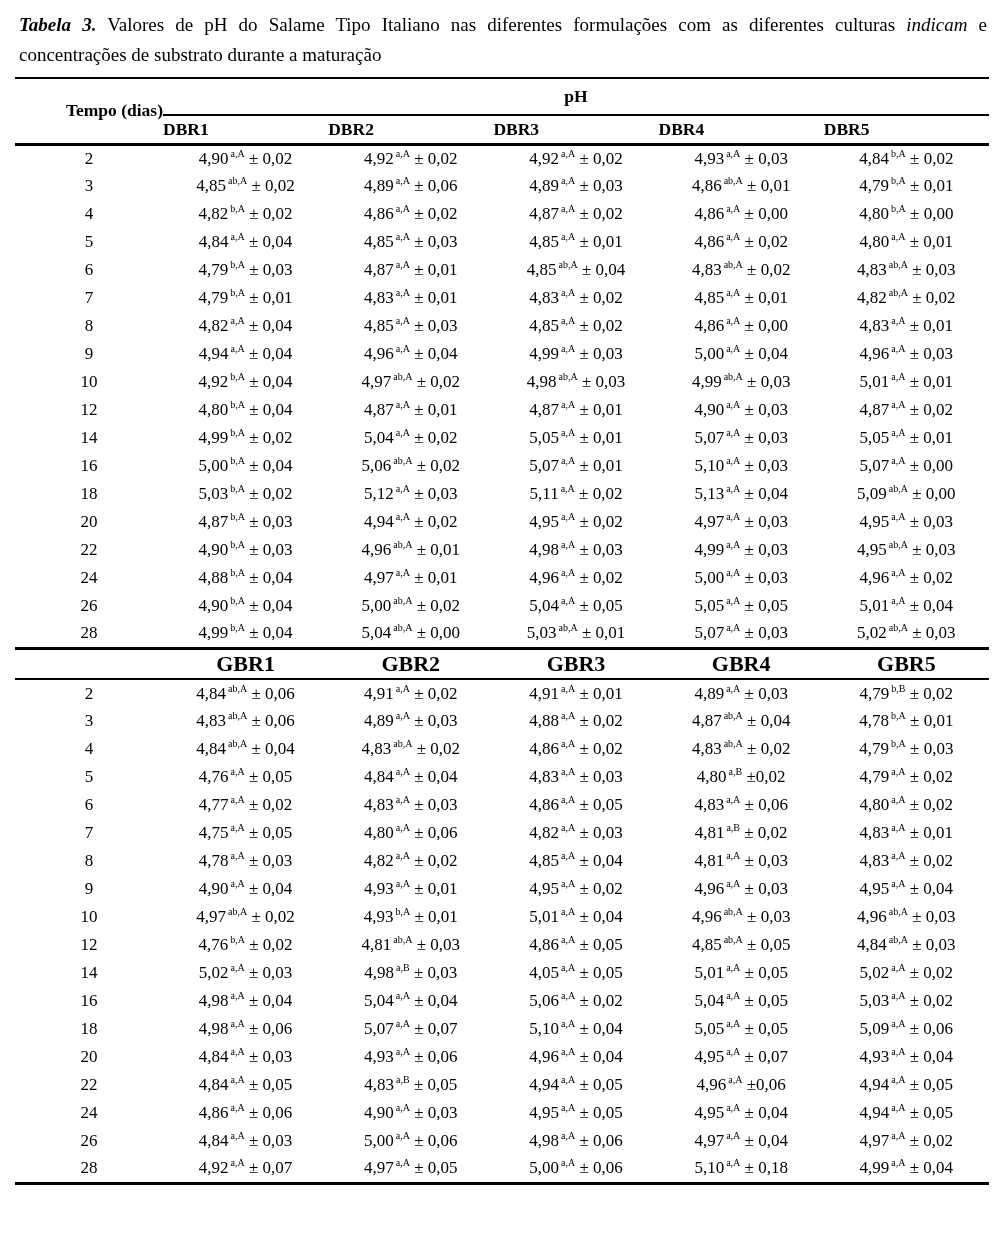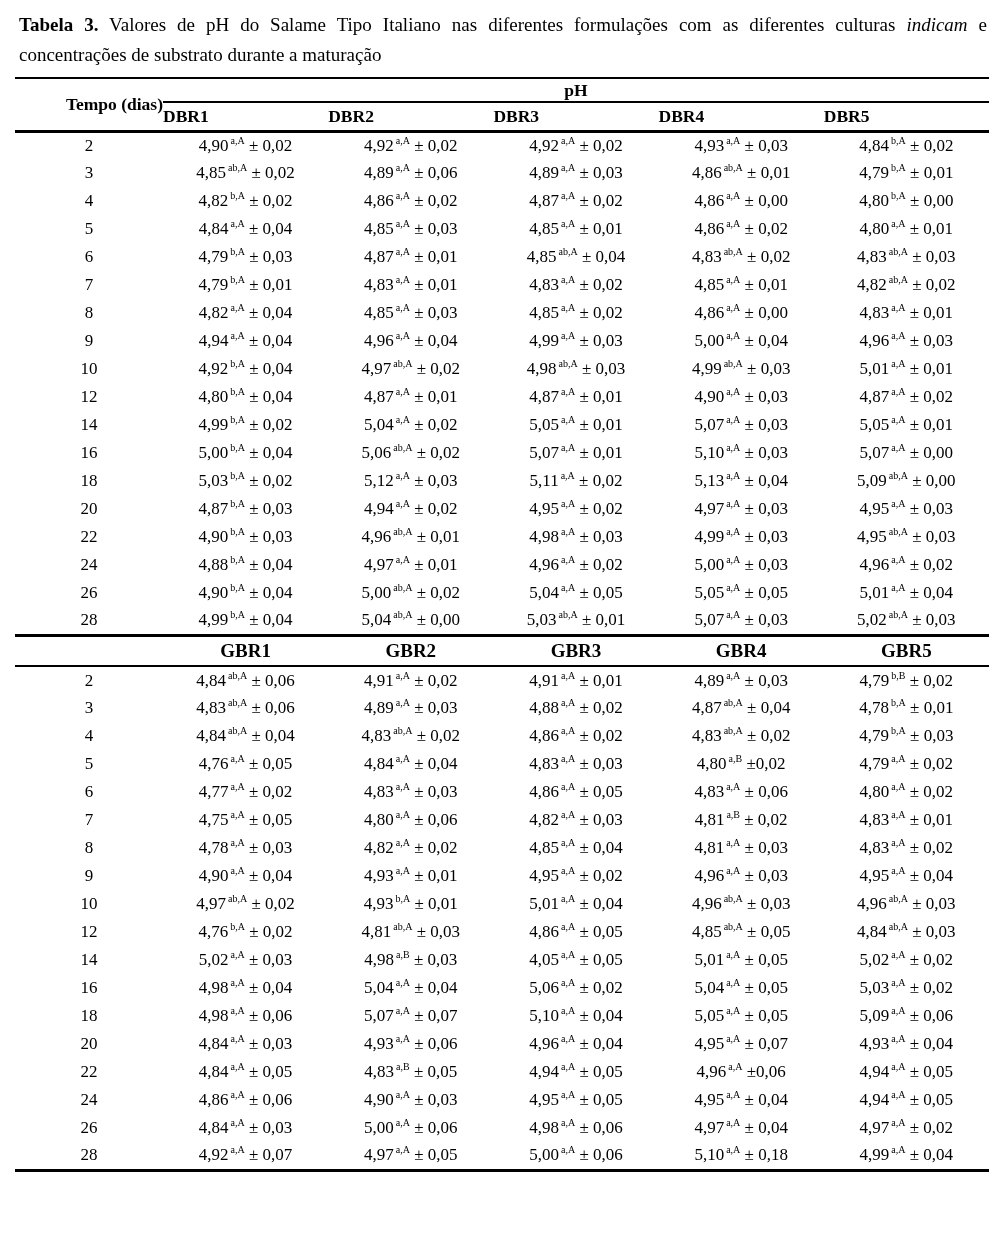--- a/index.html
+++ b/index.html
@@ -11,41 +11,41 @@
     overflow: hidden;
   }
   .page { padding: 8px 15px 0 15px; }
 
   .caption {
     font-size: 19px;
     line-height: 1.58;
     text-align: justify;
     padding: 2px 2px 7px 4px;
   }
-  .caption .cap-label { font-weight: bold; }
+  .caption .cap-label { font-weight: bold; font-style: italic; }
   .caption .cap-italic { font-style: italic; }
 
   table.ph-table {
     width: 100%;
     border-collapse: collapse;
     table-layout: fixed;
     border-top: 2px solid #000;
     border-bottom: 3px solid #000;
   }
   col.day-col-def { width: 148px; }
 
   thead { border-bottom: 3px solid #000; }
   thead th { font-weight: bold; font-size: 17.5px; padding: 0; }
   th.tempo-hdr { text-align: right; vertical-align: middle; }
-  th.ph-hdr { border-bottom: 2px solid #000; height: 24px; text-align: center; }
+  th.ph-hdr { border-bottom: 2px solid #000; height: 37px; text-align: center; }
   tr.colnames-row th { height: 29px; text-align: left; }
 
   td { font-size: 17px; text-align: center; vertical-align: middle; height: 28px; padding: 0; white-space: nowrap; }
   tr.group-header-row td {
-    font-weight: bold; font-size: 19px; height: 31px;
+    font-weight: bold; font-size: 22px; height: 31px;
     border-top: 3px solid #000;
     border-bottom: 2px solid #000;
   }
   td sup {
     font-size: 10px;
     vertical-align: 7px;
     line-height: 0;
     margin-left: 2px;
   }
 

